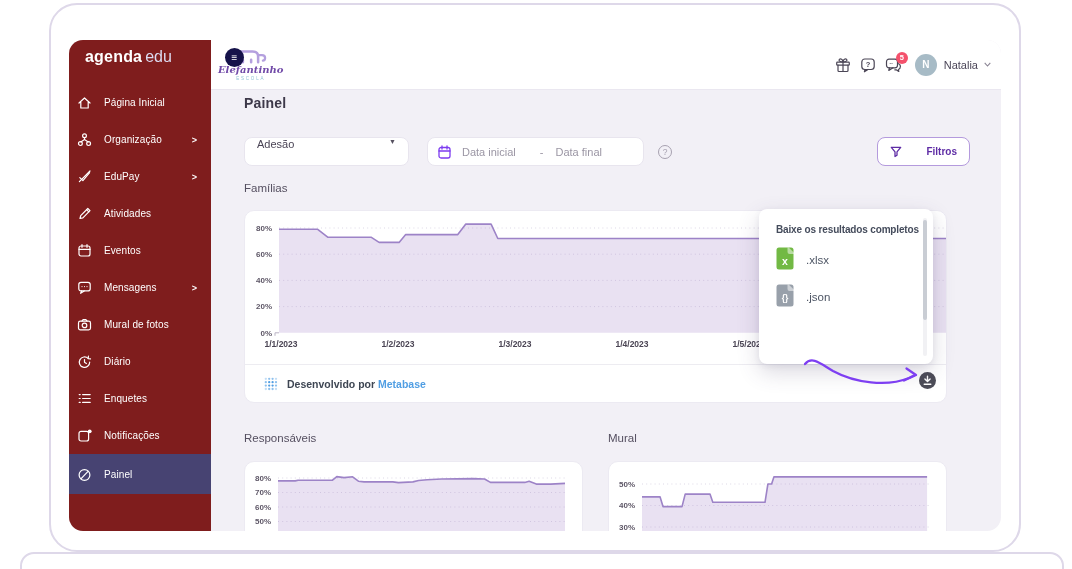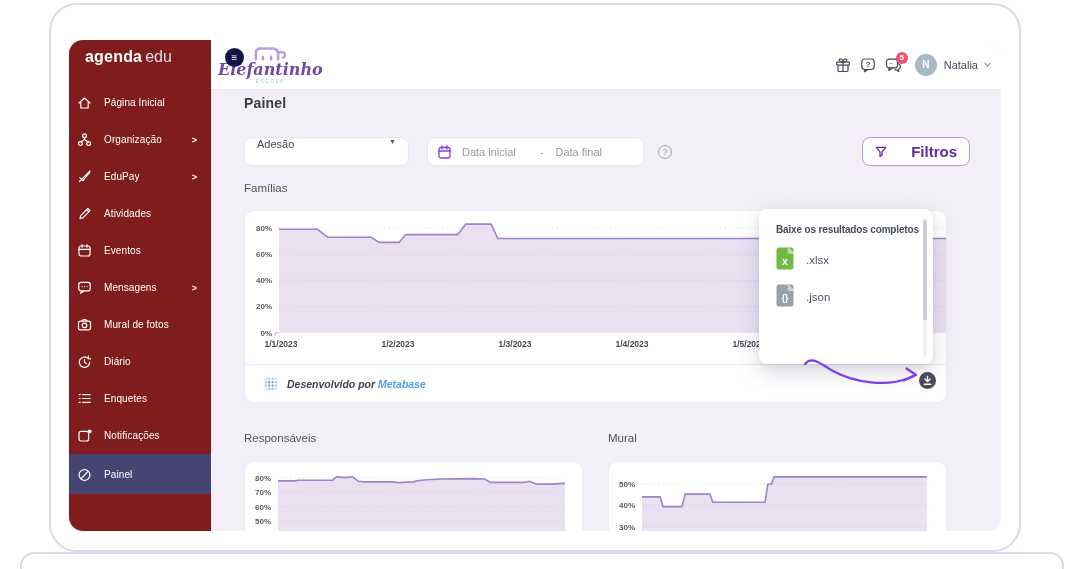--- a/index.html
+++ b/index.html
@@ -17,47 +17,47 @@
   nav { margin-top:8px; }
   .nav-item { height:37px; display:flex; align-items:center; padding-left:8px; color:#fff; }
   .nav-item.active { background:#474372; height:40px; }
   .nav-icon { width:15px; height:15px; flex-shrink:0; }
   .nav-label { font-size:10px; margin-left:12px; letter-spacing:.1px; font-weight:500; }
   .nav-chevron { margin-left:auto; margin-right:14px; font-size:9px; font-weight:700; color:#fff; }
   
   .main { flex:1; display:flex; flex-direction:column; position:relative; }
   .topbar { height:50px; background:#fff; border-bottom:1px solid #eae7f0; display:flex; align-items:center; padding:0 10px 0 7px; flex-shrink:0; }
   .school { display:flex; flex-direction:column; align-items:center; line-height:1; margin-top:2px; }
-  .school-name { font-family:"DejaVu Serif",serif; font-style:italic; font-weight:700; font-size:16px; color:#714aa8; margin-top:1px; }
+  .school-name { font-family:"DejaVu Serif",serif; font-style:italic; font-weight:700; font-size:10px; color:#714aa8; margin-top:1px; }
   .school-sub { font-size:4.5px; letter-spacing:1.8px; color:#93c3d6; margin-top:2px; }
   .top-actions { margin-left:auto; display:flex; align-items:center; }
   .tb-icon { width:16px; height:16px; margin-left:9px; position:relative; }
   .badge { position:absolute; top:-5px; right:-7px; min-width:12px; height:12px; border-radius:7px; background:#f4516c; color:#fff; font-size:7.5px; line-height:12px; text-align:center; font-weight:700; padding:0 2px; }
   .avatar { width:22px; height:22px; border-radius:50%; background:#a7bbc6; color:#fff; font-size:10px; font-weight:700; text-align:center; line-height:22px; margin-left:14px; }
   .user-name { font-size:11px; color:#4b4658; margin-left:7px; }
   .caret { margin-left:6px; width:7px; height:5px; }
   
   .content { flex:1; padding:0 31px 0 33px; position:relative; }
   .title { font-size:14px; font-weight:700; color:#3d3849; margin-top:5px; letter-spacing:.2px; }
   .filter-row { display:flex; align-items:center; margin-top:26px; height:29px; }
   .select-box { width:165px; height:29px; background:#fff; border:1px solid #e8e5ee; border-radius:8px; display:flex; padding:0 12px; }
   .select-value { font-size:11px; color:#4a4455; }
   .select-caret { margin-left:auto; font-size:7px; color:#55505f; }
   .date-box { width:217px; height:29px; background:#fff; border:1px solid #e8e5ee; border-radius:8px; display:flex; align-items:center; padding:0 10px; margin-left:18px; }
   .date-ph { font-size:11px; color:#9b96a4; }
   .date-sep { font-size:11px; color:#9b96a4; margin:0 12px 0 24px; }
   .cal-icon { width:13px; height:14px; margin-right:11px; }
   .help-circle { width:14px; height:14px; border-radius:50%; border:1.2px solid #a7a1b0; color:#a7a1b0; font-size:8.5px; line-height:12px; text-align:center; margin-left:14px; }
   .filtros-btn { margin-left:auto; height:29px; border:1px solid #b49add; border-radius:8px; background:#fff; display:flex; align-items:center; padding:0 12px; }
-  .filtros-label { font-size:15px; font-weight:700; color:#5e2ca5; margin-left:24px; }
+  .filtros-label { font-size:10px; font-weight:700; color:#5e2ca5; margin-left:24px; }
   .section-label { font-size:11.5px; color:#554f60; margin-top:16px; }
   .card { background:#fff; border:1px solid #eceaf2; border-radius:10px; }
   .card-familias { margin-top:16px; height:193px; width:703px; }
   .card-footer { border-top:1px solid #edecf1; height:39px; display:flex; align-items:center; padding:0 10px 0 19px; }
-  .mb-text { font-size:10.5px; font-weight:700; color:#3e4653; margin-left:9px;font-style:italic; }
+  .mb-text { font-size:10.5px; font-weight:700; color:#3e4653; margin-left:9px; }
   .mb-link { color:#509ee3; font-weight:700; }
   .dl-icon { margin-left:auto; width:17px; height:17px; margin-bottom:8px; }
   .two-col { display:flex; gap:25px; }
   .col { width:339px; }
   .col .section-label { margin-top:29px; }
   .card-small { margin-top:17px; height:88px; width:100%; overflow:hidden; }
   
   .popup { position:absolute; left:548px; top:119px; width:174px; height:155px; background:#fff; border-radius:8px; box-shadow:0 8px 22px rgba(70,60,100,.20), 0 2px 6px rgba(70,60,100,.08); padding:15px 16px 0 17px; z-index:10; }
   .popup-title { font-size:10px; font-weight:700; color:#454c5c; white-space:nowrap; letter-spacing:-0.15px; }
   .popup-row { display:flex; align-items:center; height:36px; margin-top:1px; }

